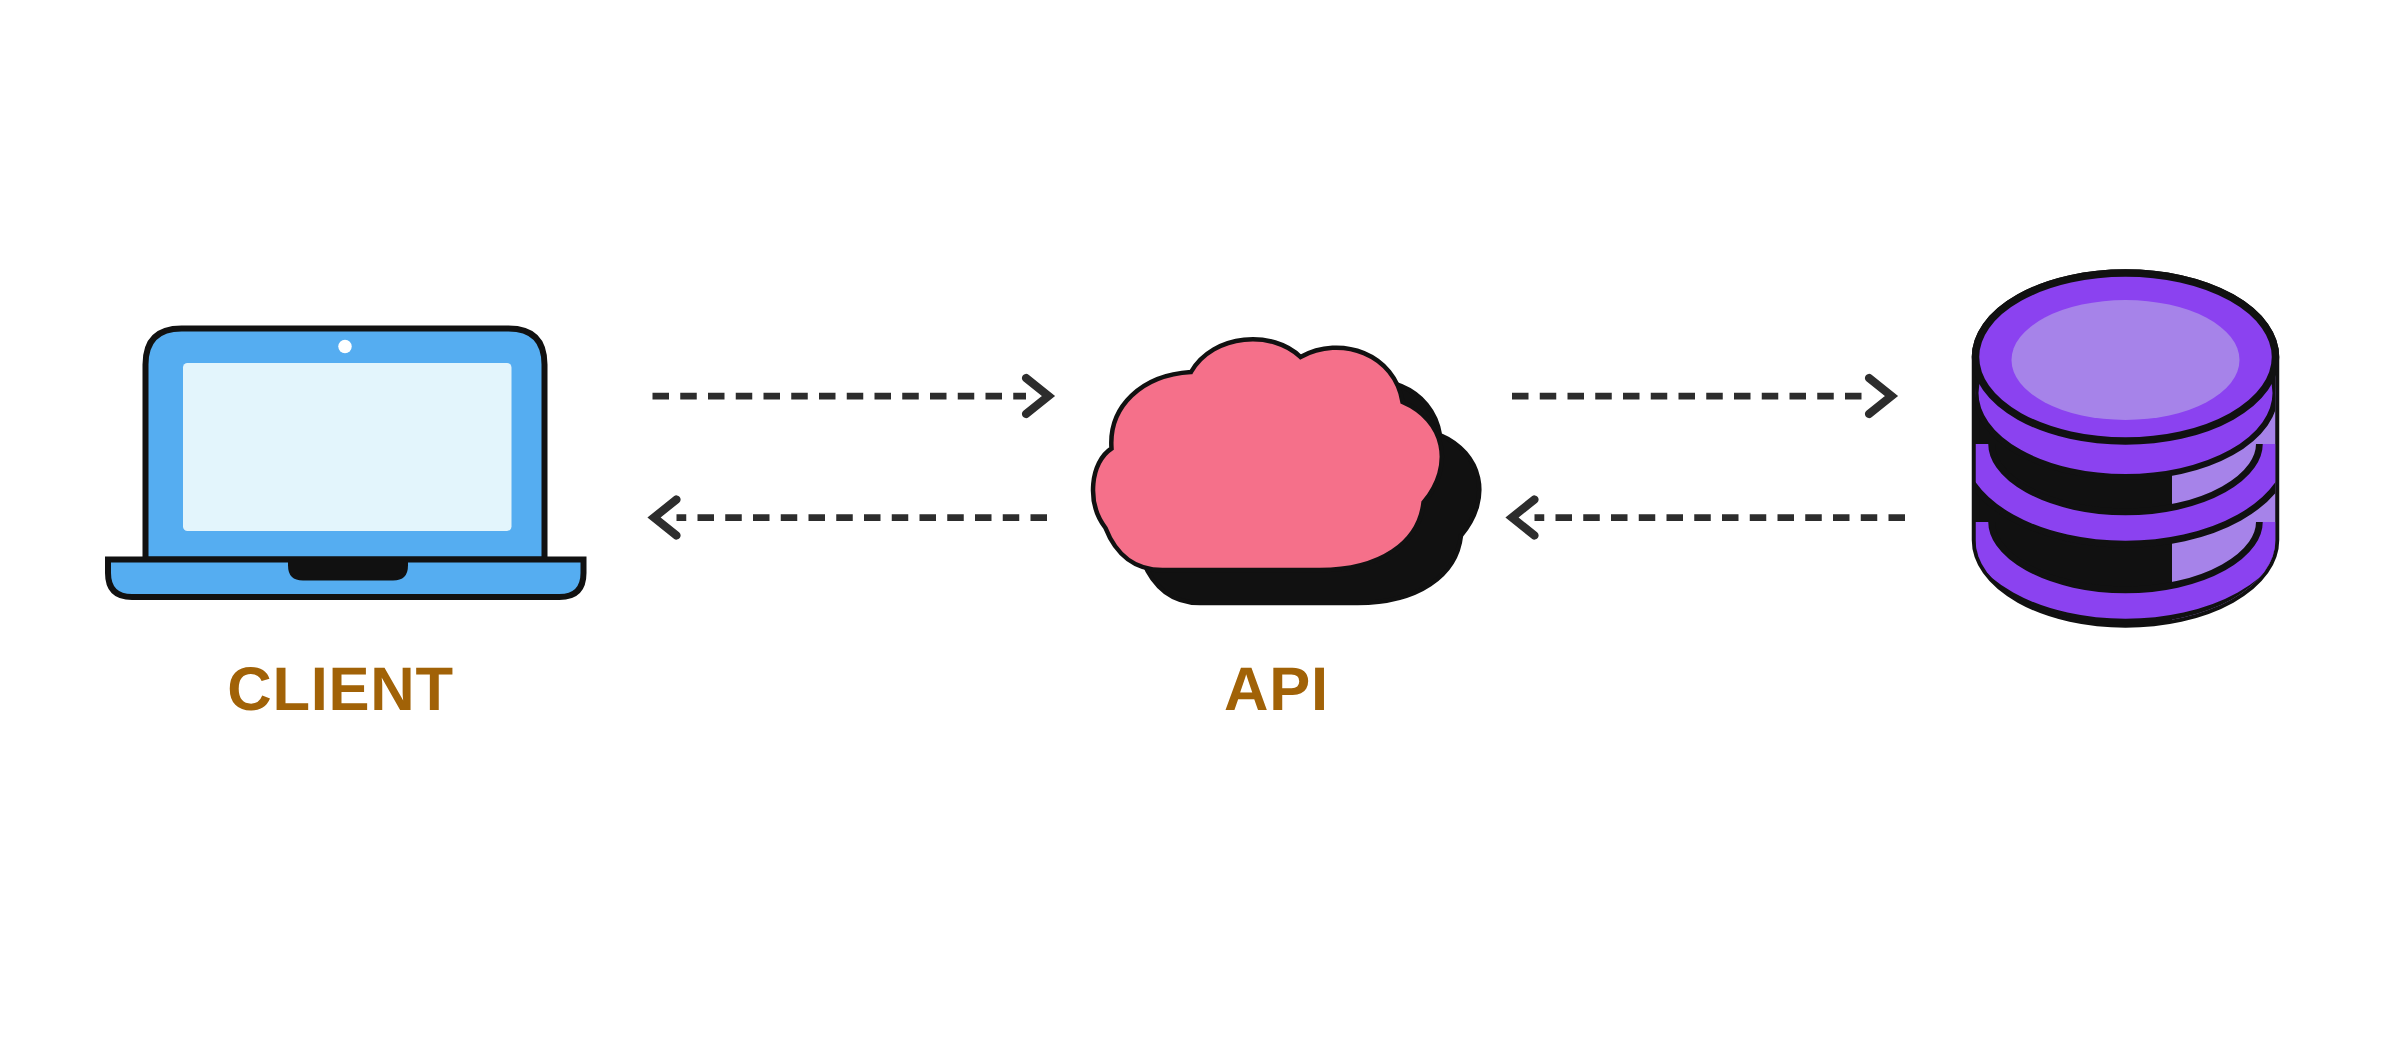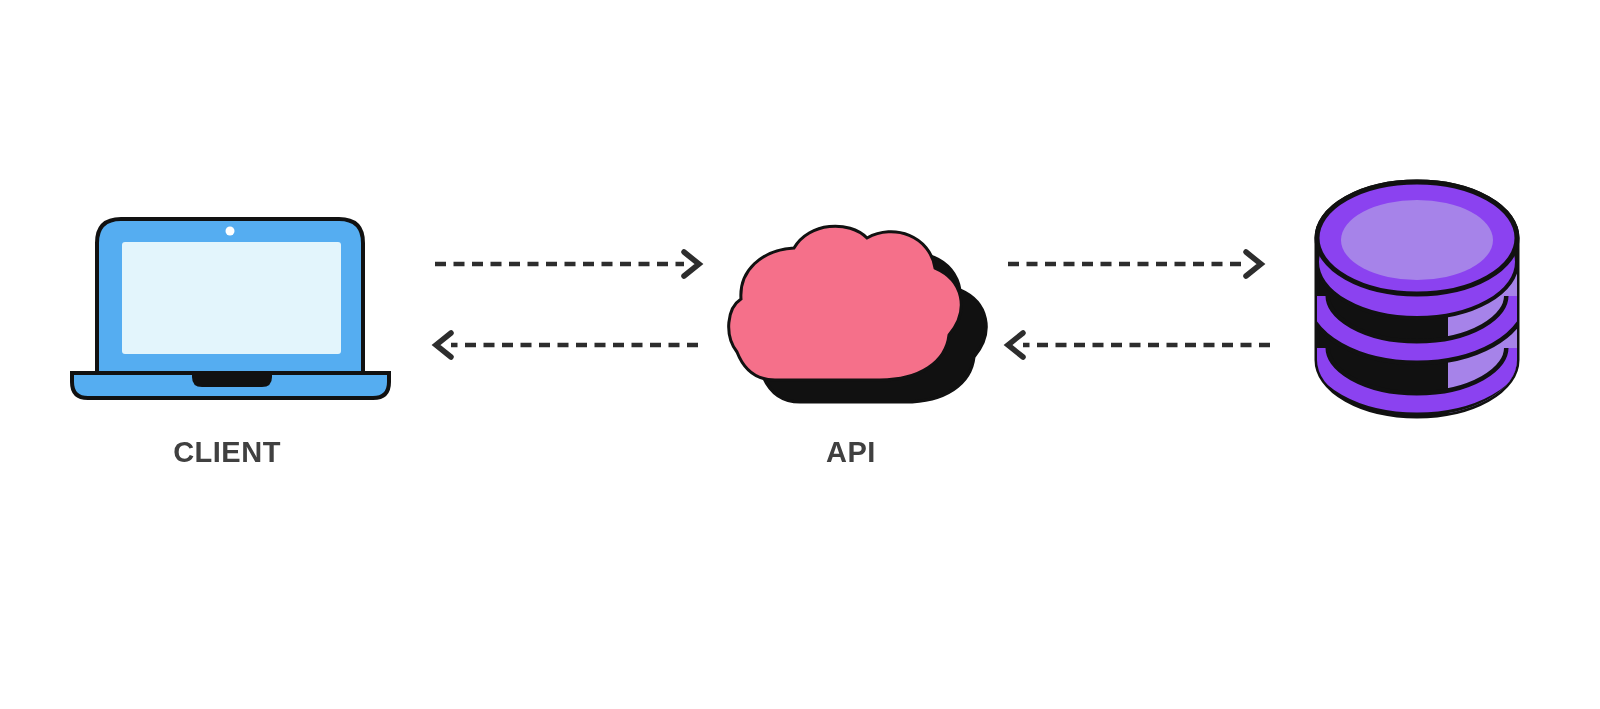--- a/index.html
+++ b/index.html
@@ -16,24 +16,24 @@
     font-family: "Liberation Sans", sans-serif;
   }
   .diagram-svg {
     position: absolute;
     inset: 0;
   }
   .node-label {
     position: absolute;
     transform: translateX(-50%);
     font-family: "Liberation Sans", sans-serif;
-    font-size: 29px;
+    font-size: 41px;
     font-weight: 600;
     letter-spacing: 0.5px;
-    color: #404040;
+    color: #a16207;
     white-space: nowrap;
     user-select: none;
   }
   .label-client   { left: 227px;  top: 436px; }
   .label-api      { left: 851px;  top: 436px; }
   .label-database { left: 1392px; top: 436px; }
 </style>
 </head>
 <body>
 

